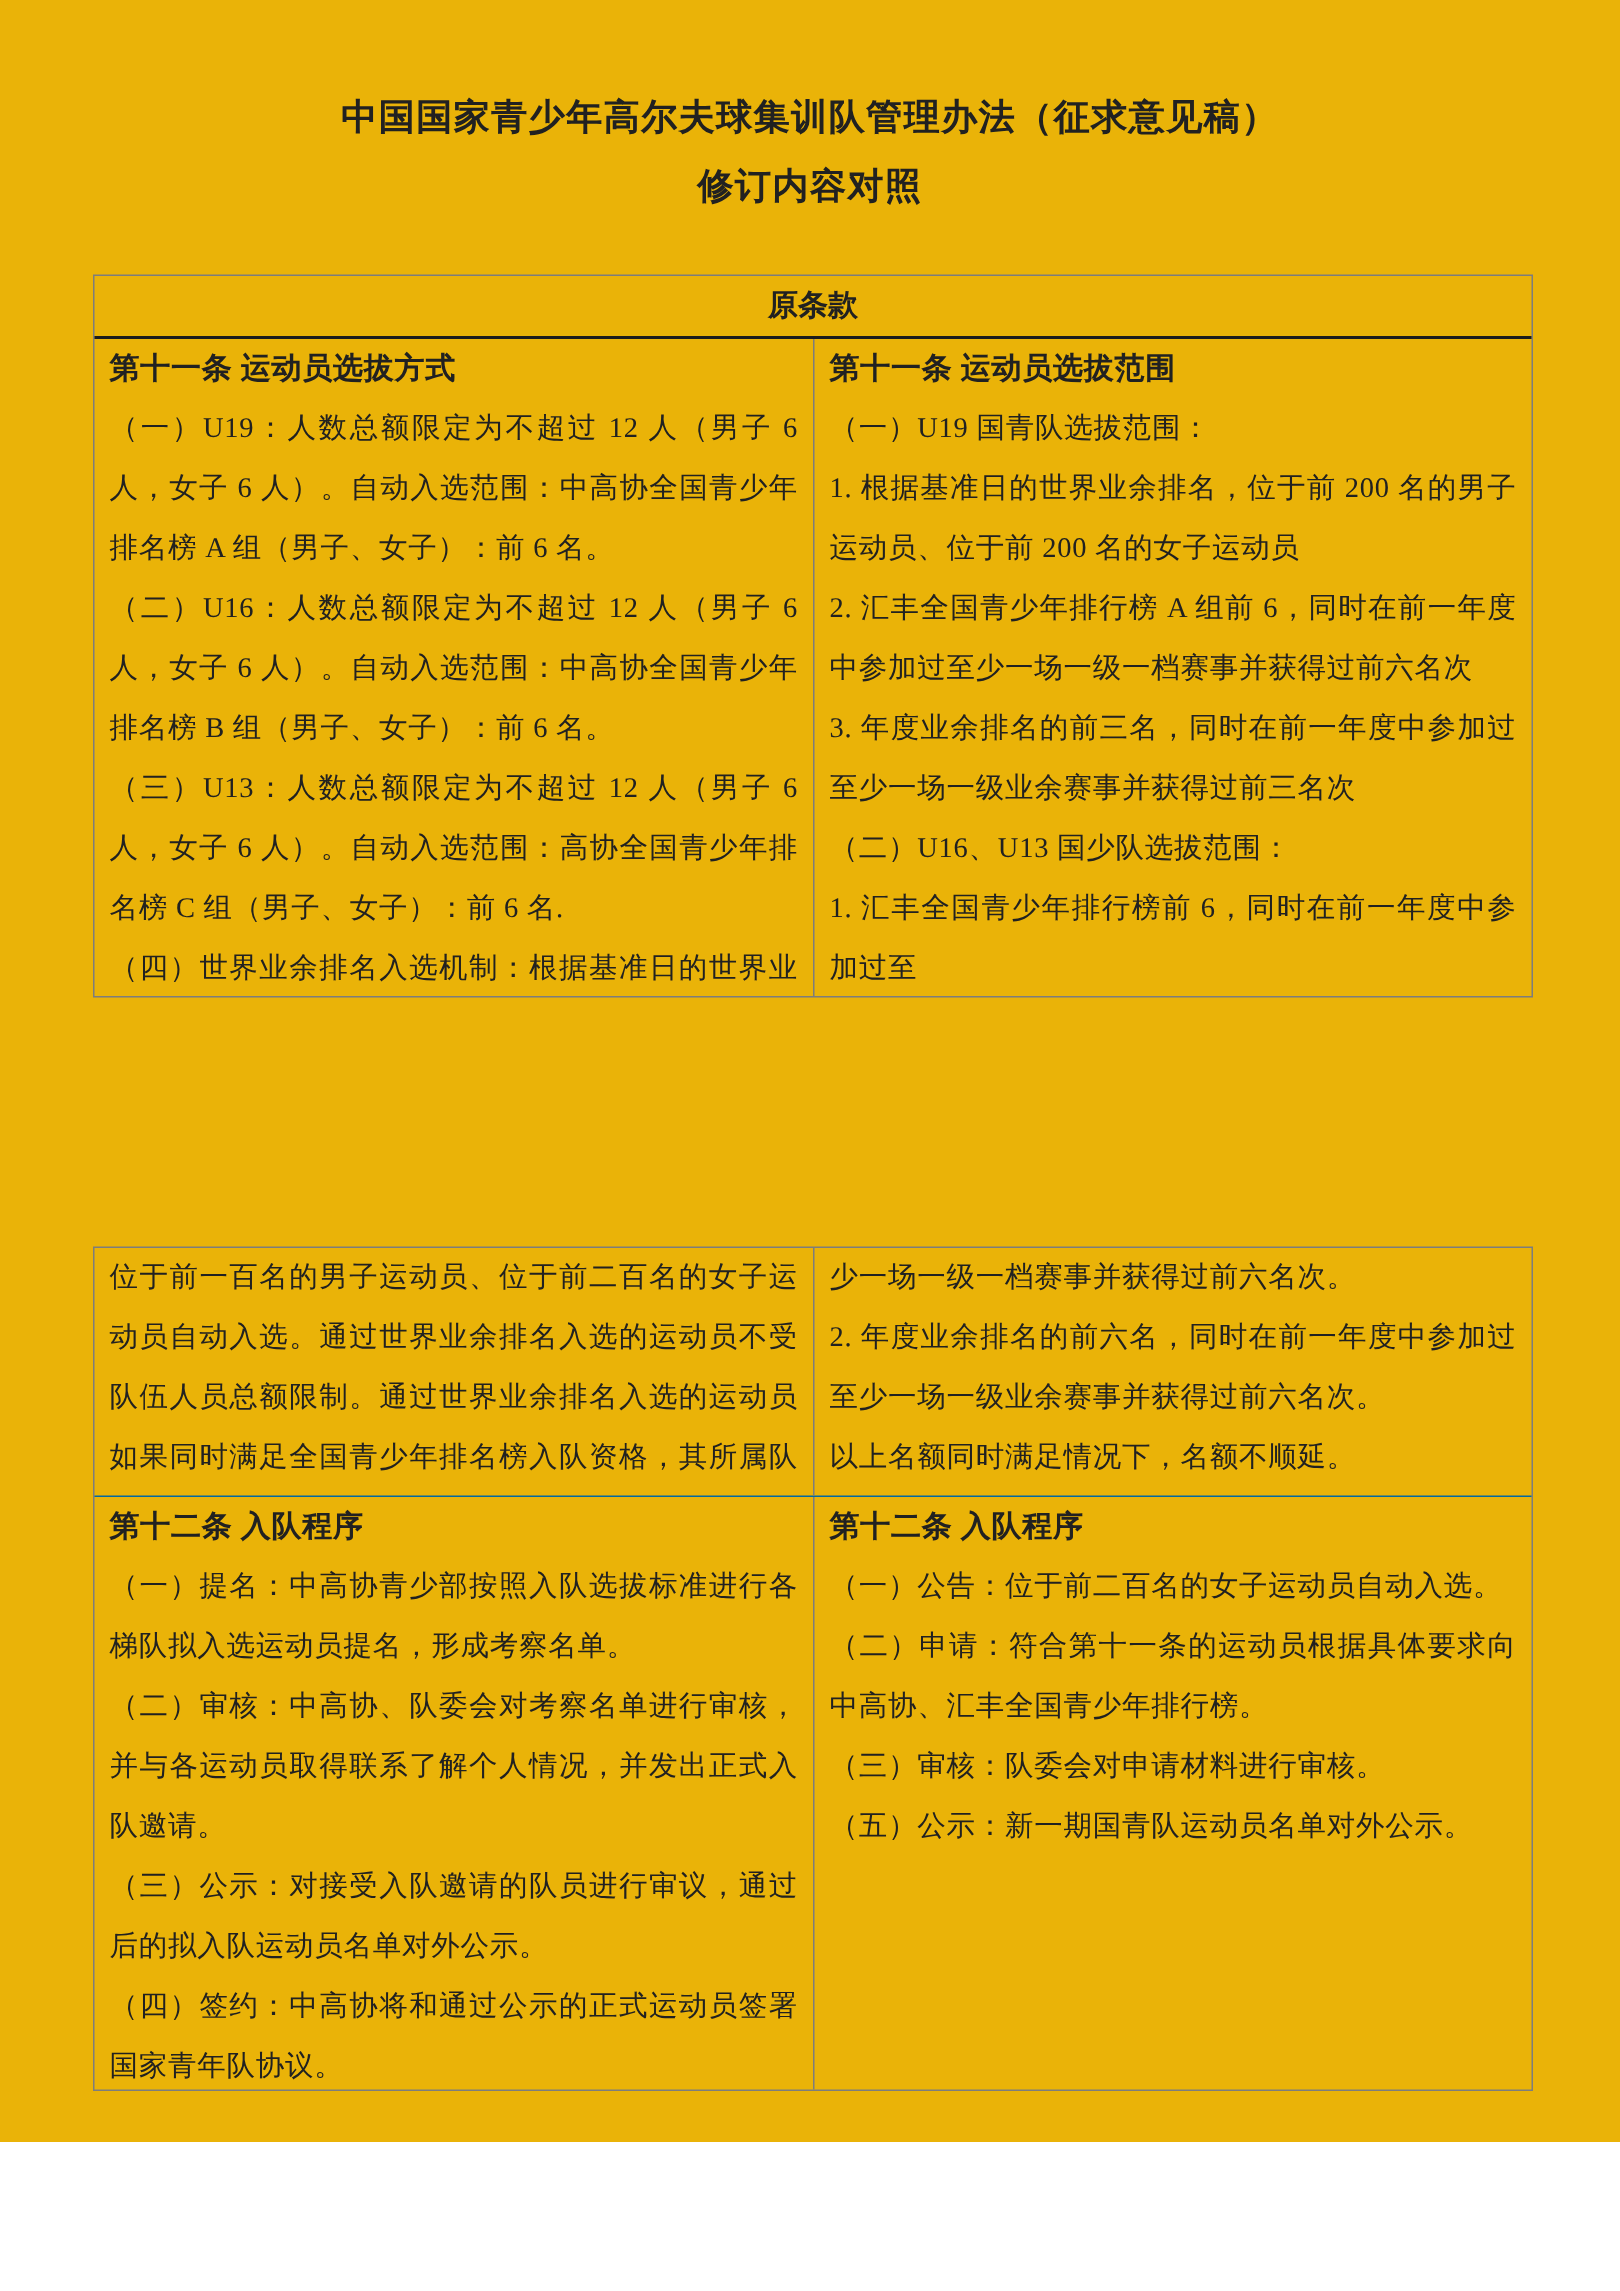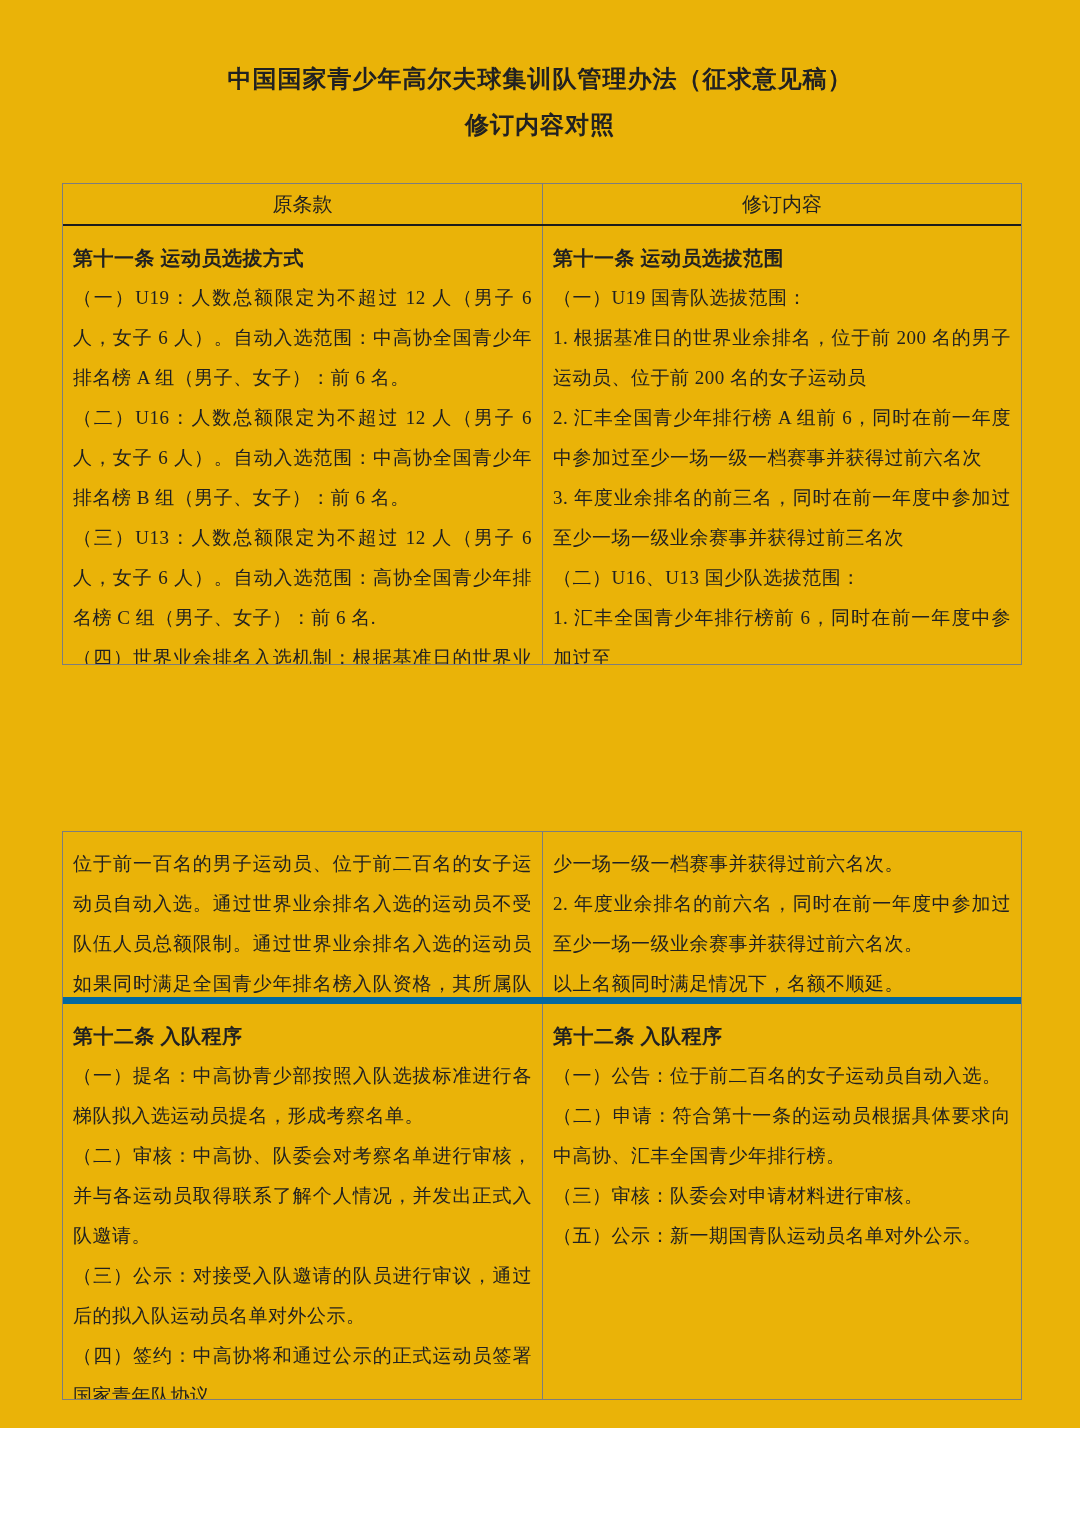--- a/index.html
+++ b/index.html
@@ -39,34 +39,34 @@
   }
   .thead{
     display:flex;
     border-bottom:2px solid #1c1c1c;
   }
   .th{
     flex:1 1 50%;
     height:40px;
     line-height:40px;
     text-align:center;
-    font-weight:normal;
+    font-weight:bold;
     font-size:20px;
     box-sizing:border-box;
   }
   .th + .th{ border-left:1px solid #7d7d7d; }
   .trow{
     display:flex;
     align-items:stretch;
   }
-  .trow + .trow{ border-top:7px solid #0369a1; }
+  .trow + .trow{ border-top:1px solid #0369a1; }
   .cell{
     flex:1 1 50%;
     box-sizing:border-box;
-    padding:12px 10px;
+    padding:0 10px;
     font-size:19px;
     line-height:40px;
     text-align:justify;
     letter-spacing:0.5px;
     overflow:hidden;
   }
   .cell + .cell{ border-left:1px solid #7d7d7d; }
   .cell p{ margin:0; }
   .cell .clause-heading{
     font-weight:bold;
@@ -80,21 +80,20 @@
 <body>
 
 <div class="page">
 
   <div class="doc-title">中国国家青少年高尔夫球集训队管理办法（征求意见稿）</div>
   <div class="doc-subtitle">修订内容对照</div>
 
   <div class="doc-table">
     <div class="thead">
       <div class="th">原条款</div>
-      <div class="th">修订内容</div>
     </div>
     <div class="trow h438">
       <div class="cell">
         <p class="clause-heading">第十一条 运动员选拔方式</p>
         <p>（一）U19：人数总额限定为不超过 12 人（男子 6 人，女子 6 人）。自动入选范围：中高协全国青少年排名榜 A 组（男子、女子）：前 6 名。</p>
         <p>（二）U16：人数总额限定为不超过 12 人（男子 6 人，女子 6 人）。自动入选范围：中高协全国青少年排名榜 B 组（男子、女子）：前 6 名。</p>
         <p>（三）U13：人数总额限定为不超过 12 人（男子 6 人，女子 6 人）。自动入选范围：高协全国青少年排名榜 C 组（男子、女子）：前 6 名.</p>
         <p>（四）世界业余排名入选机制：根据基准日的世界业余排名，</p>
       </div>
       <div class="cell">

